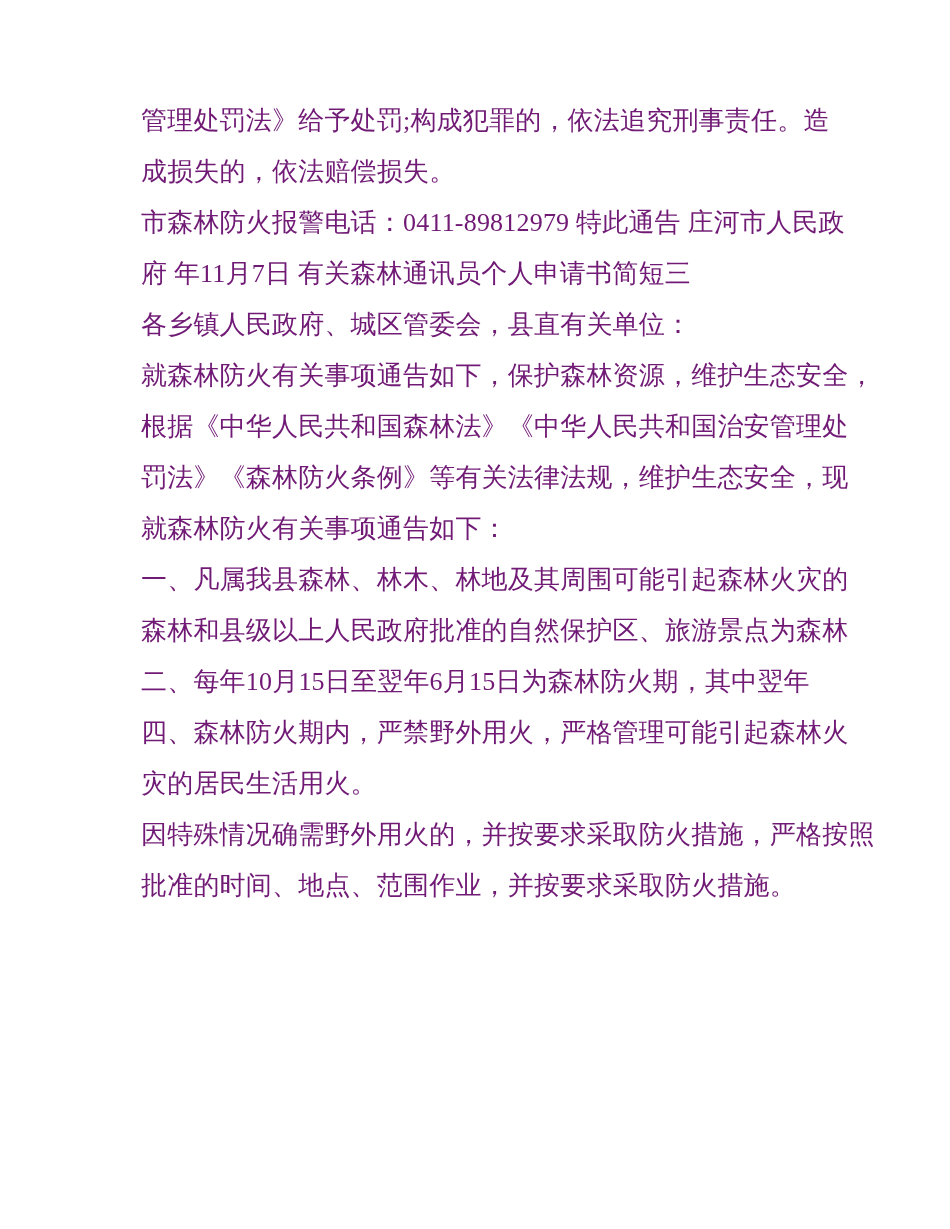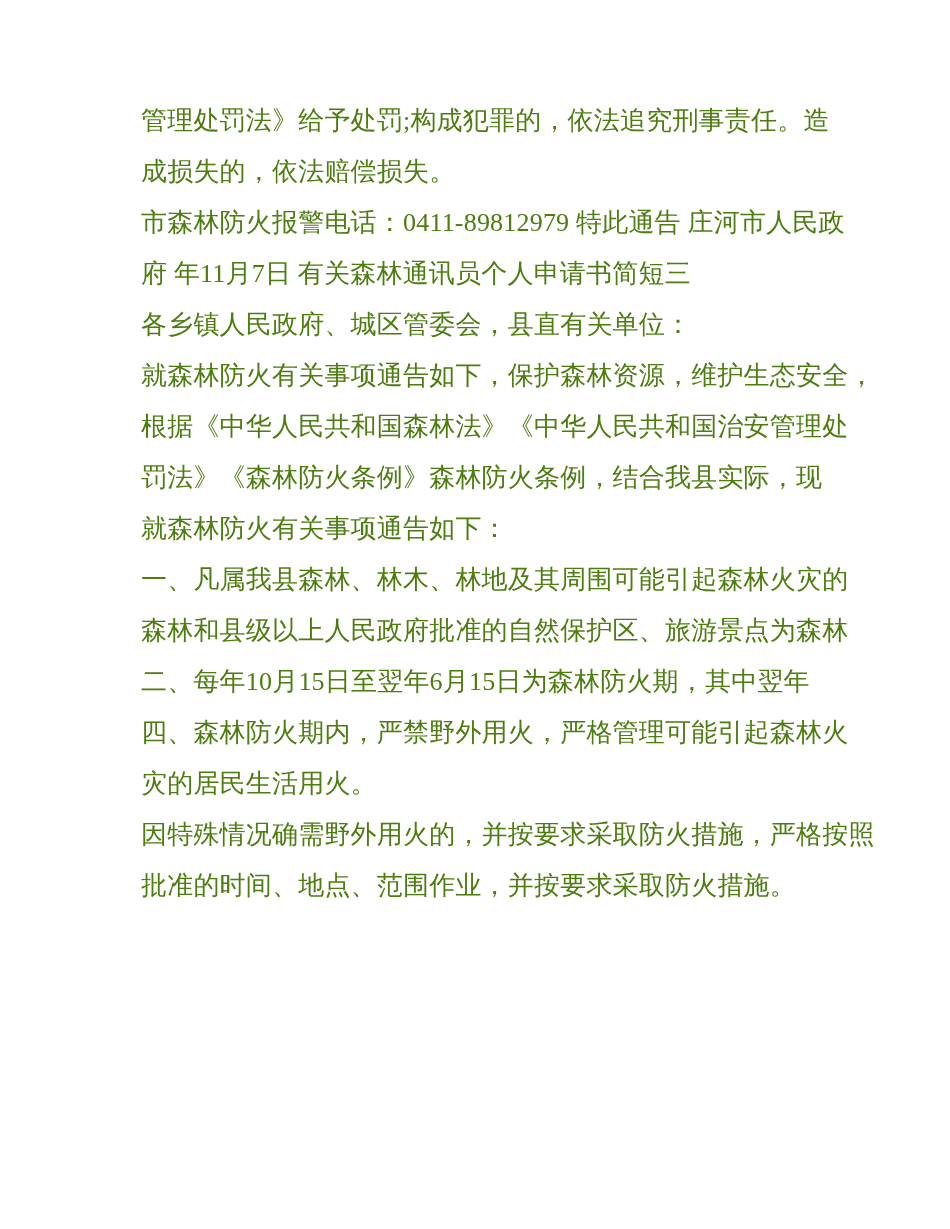--- a/index.html
+++ b/index.html
@@ -18,38 +18,38 @@
     position: absolute;
     left: 141px;
     top: 95px;
     width: 760px;
   }
   .line {
     height: 51px;
     line-height: 51px;
     font-family: "Liberation Serif", "DejaVu Serif", serif;
     font-size: 26px;
-    color: #4d7c0f;
+    color: #701a75;
     white-space: pre;
     letter-spacing: 0.2px;
   }
 </style>
 </head>
 <body>
 
 <div class="page">
   <div class="textblock">
     <div class="line">管理处罚法》给予处罚;构成犯罪的，依法追究刑事责任。造</div>
     <div class="line">成损失的，依法赔偿损失。</div>
     <div class="line">市森林防火报警电话：0411-89812979 特此通告 庄河市人民政</div>
     <div class="line">府 年11月7日 有关森林通讯员个人申请书简短三</div>
     <div class="line">各乡镇人民政府、城区管委会，县直有关单位：</div>
     <div class="line">就森林防火有关事项通告如下，保护森林资源，维护生态安全，</div>
     <div class="line">根据《中华人民共和国森林法》《中华人民共和国治安管理处</div>
-    <div class="line">罚法》《森林防火条例》森林防火条例，结合我县实际，现</div>
+    <div class="line">罚法》《森林防火条例》等有关法律法规，维护生态安全，现</div>
     <div class="line">就森林防火有关事项通告如下：</div>
     <div class="line">一、凡属我县森林、林木、林地及其周围可能引起森林火灾的</div>
     <div class="line">森林和县级以上人民政府批准的自然保护区、旅游景点为森林</div>
     <div class="line">二、每年10月15日至翌年6月15日为森林防火期，其中翌年</div>
     <div class="line">四、森林防火期内，严禁野外用火，严格管理可能引起森林火</div>
     <div class="line">灾的居民生活用火。</div>
     <div class="line">因特殊情况确需野外用火的，并按要求采取防火措施，严格按照</div>
     <div class="line">批准的时间、地点、范围作业，并按要求采取防火措施。</div>
   </div>
 </div>

